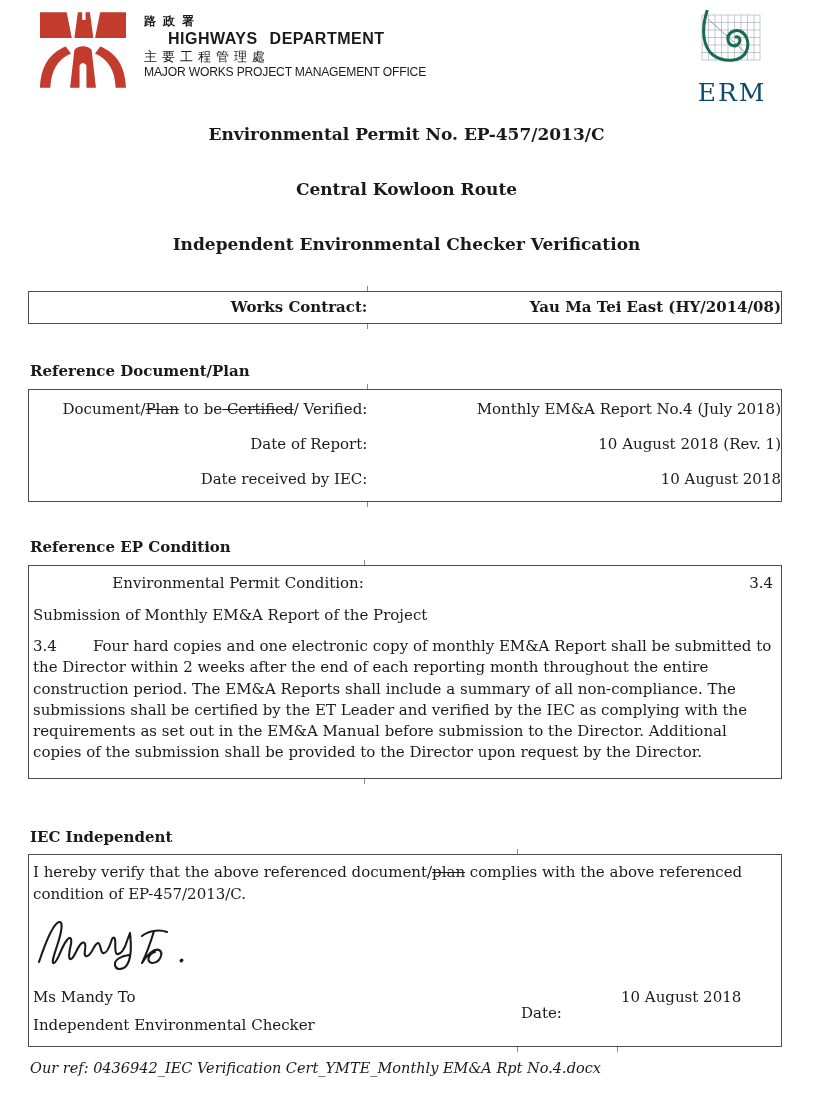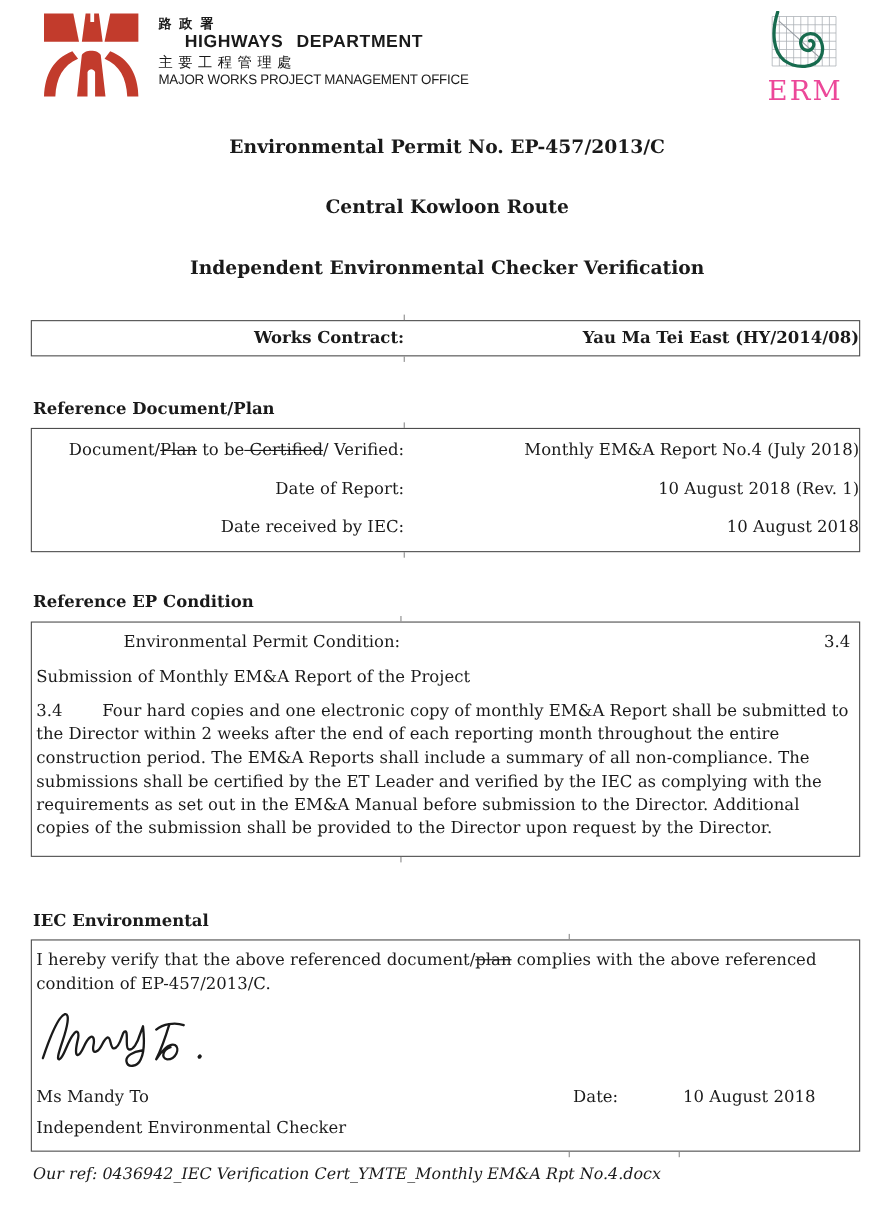--- a/index.html
+++ b/index.html
@@ -14,21 +14,21 @@
   .letterhead { display:flex; justify-content:space-between; align-items:flex-start;
     padding:8px 44px 0 40px; height:98px; }
   .hyd-block { display:flex; gap:18px; }
   .hyd-text { font-family:"Liberation Sans", sans-serif; padding-top:7px; }
   .zh1 { font-size:12px; font-weight:bold; letter-spacing:7px; line-height:1.15; }
   .en1 { font-size:16px; font-weight:bold; letter-spacing:0.5px; word-spacing:7px; line-height:1.2;margin-left:24px; }
   .zh2 { font-size:13px; letter-spacing:5px; line-height:1.25; margin-top:1px; }
   .en2 { font-size:12.5px; letter-spacing:-0.2px; line-height:1.2; transform:scaleX(0.97); transform-origin:left; }
   .erm-block { width:74px; text-align:center; margin-top:2px; }
   .erm-word { font-family:"DejaVu Serif", serif; font-size:25px; letter-spacing:2px;
-    color:#ec4899; line-height:1; margin-top:0; }
+    color:#0c4a6e; line-height:1; margin-top:10px; }
   
   .title { text-align:center; font-weight:bold; font-size:17px; }
   .t1 { margin-top:26px; }
   .t2 { margin-top:35px; }
   .t3 { margin-top:35px; }
   
   .tbl, .box { position:relative; margin-left:28px; width:754px;
     border:1px solid #4d4d4d; background:#fff; }
   .tick { position:absolute; width:1px; height:5px; background:#8a8a8a; }
   .tick.top { top:-6px; } .tick.bot { bottom:-6px; }
@@ -48,21 +48,21 @@
   .ep { margin-top:9px; padding:8px 8px 14px 0; }
   .ep .row { padding-top:0; }
   .subject { margin-top:14px; padding-left:4px; }
   .clause { margin-top:12px; padding-left:4px; line-height:1.42; }
   .clause-no { display:inline-block; width:60px; }
   .h-iec { margin-top:49px; }
   .iec { margin-top:8px; padding:7px 8px 12px 0; }
   .statement { padding-left:4px; line-height:1.45; }
   .sig-svg { display:block; margin:9px 0 0 6px; }
   .sig-row { position:relative; margin-top:14px; padding-left:4px; height:21px; }
-  .date-label { position:absolute; left:492px; top:0; }
+  .date-label { position:absolute; left:492px; top:16px; }
   .date-value { position:absolute; left:592px; top:0; }
   .sig-title { margin-top:7px; padding-left:4px; }
   .ourref { margin:13px 0 0 30px; font-style:italic; font-size:14.5px; }
 </style>
 </head>
 <body>
 
 <div class="page">
 
   <div class="letterhead">
@@ -133,21 +133,21 @@
     <span class="tick top" style="left:44.5%;"></span>
     <span class="tick bot" style="left:44.5%;"></span>
     <div class="row">
       <div class="cell label">Environmental Permit Condition:</div>
       <div class="cell value">3.4</div>
     </div>
     <p class="subject">Submission of Monthly EM&amp;A Report of the Project</p>
     <p class="clause"><span class="clause-no">3.4</span><span>Four hard copies and one electronic copy of monthly EM&amp;A Report shall be submitted to the Director within 2 weeks after the end of each reporting month throughout the entire construction period. The EM&amp;A Reports shall include a summary of all non-compliance. The submissions shall be certified by the ET Leader and verified by the IEC as complying with the requirements as set out in the EM&amp;A Manual before submission to the Director. Additional copies of the submission shall be provided to the Director upon request by the Director.</span></p>
   </div>
 
-  <div class="sec-head h-iec">IEC Environmental</div>
+  <div class="sec-head h-iec">IEC Independent</div>
   <div class="box iec">
     <span class="tick top" style="left:488px;"></span>
     <span class="tick bot" style="left:488px;"></span>
     <span class="tick bot" style="left:588px;"></span>
     <p class="statement"><span>I hereby verify that the above referenced document/</span><span class="strike">plan</span><span> complies with the above referenced condition of EP-457/2013/C.</span></p>
     <svg class="sig-svg" width="190" height="60" viewBox="0 0 190 60" aria-hidden="true">
       <g fill="none" stroke="#1a1a1a" stroke-width="2.1" stroke-linecap="round" stroke-linejoin="round">
         <path d="M4,48 C10,30 18,10 24,8 C29,7 26,20 22,32 C19,41 16,50 19,49 C23,48 26,33 32,26 C35,22 37,24 36,30 C34,38 33,46 36,45 C40,44 42,32 47,29 C50,27 51,31 50,36 C49,41 50,44 54,41 C58,38 59,30 63,29 C66,29 65,38 68,39 C71,40 74,34 76,28 C77,24 79,22 80,25 C81,30 79,39 82,40 C86,41 90,34 92,27 L95,19 C96,28 97,41 93,49 C90,56 81,57 80,51 C79,46 86,42 94,41"></path>
         <path d="M107,22 C113,17 124,15 132,18"></path>
         <path d="M119,17 C116,27 111,41 107,49 C112,41 119,34 124,36 C129,39 125,49 117,49 C111,48 113,40 120,38"></path>

